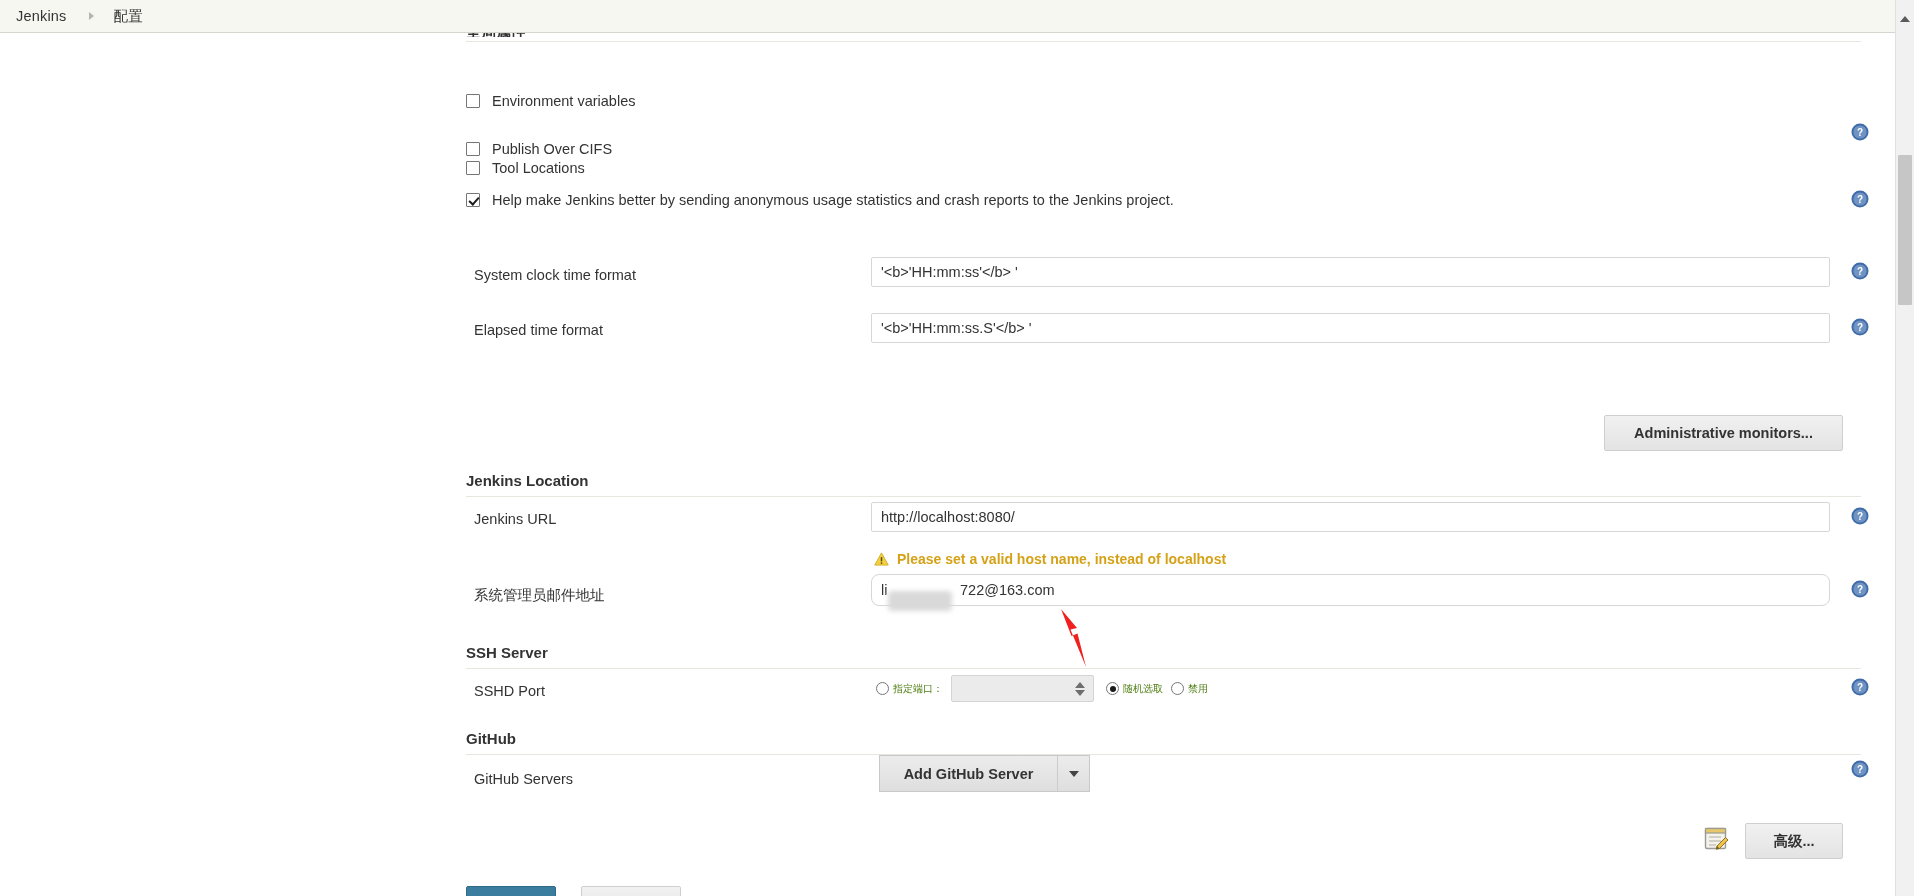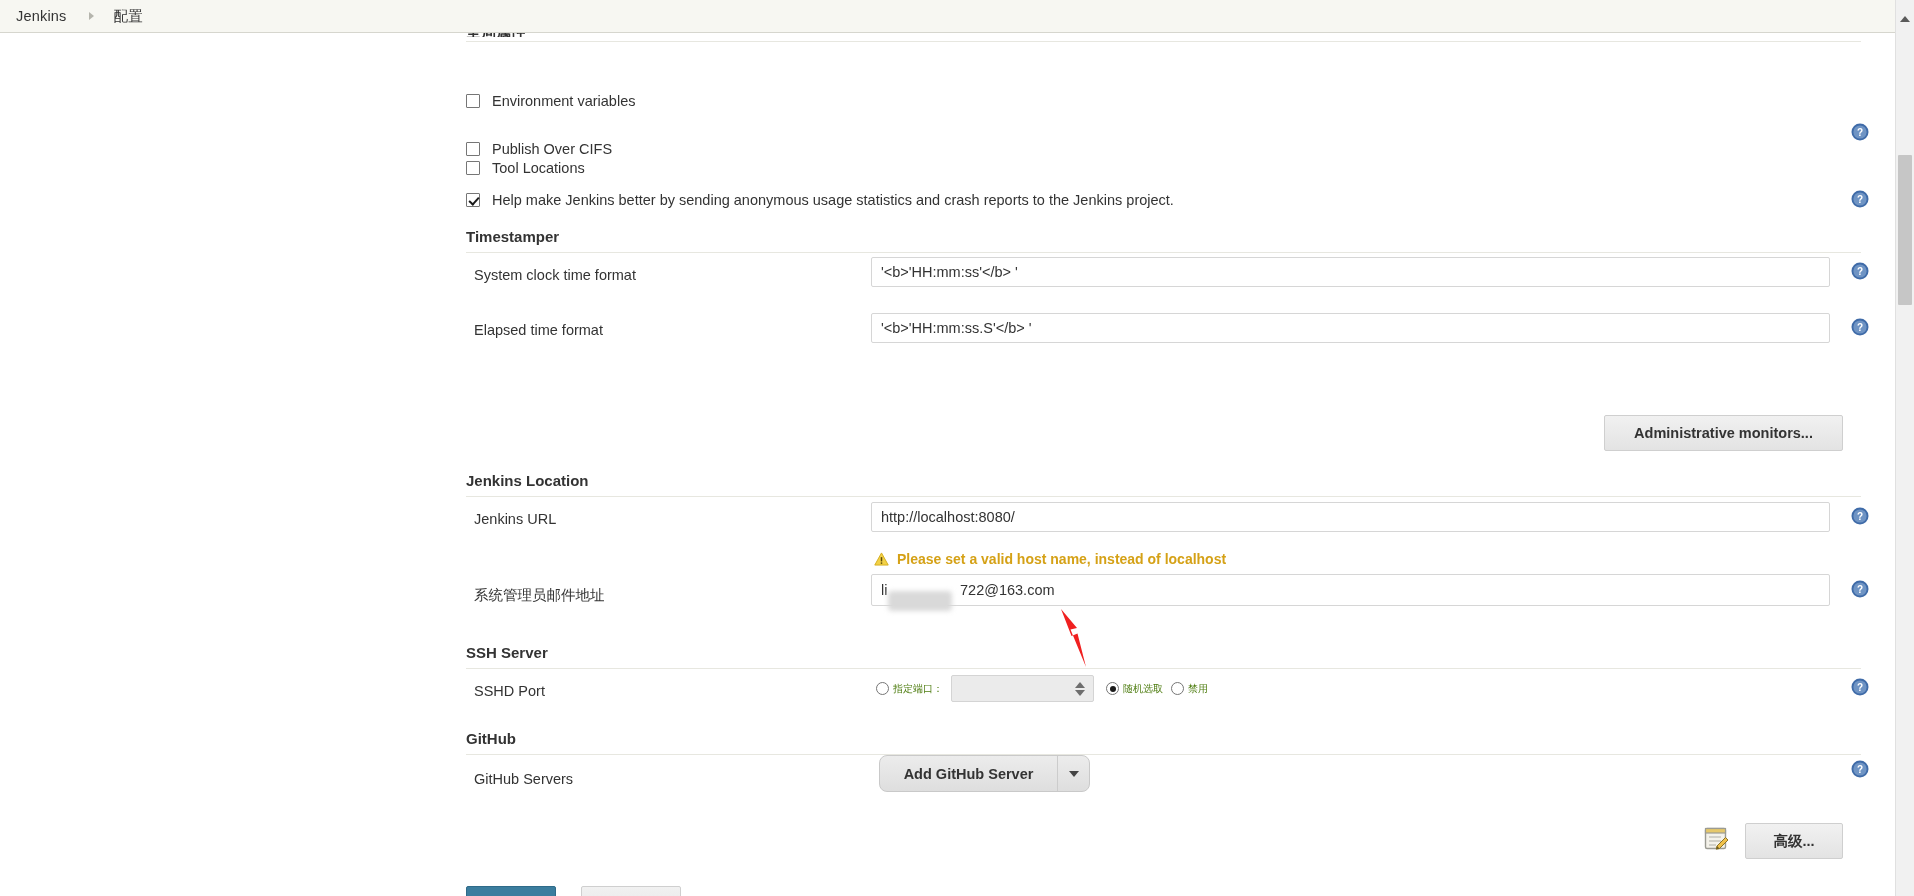--- a/index.html
+++ b/index.html
@@ -186,21 +186,21 @@
     cursor: pointer;
     text-align: center;
     white-space: nowrap;
   }
 
   .btn-split {
     position: absolute;
     box-sizing: border-box;
     background: linear-gradient(#ececec, #dedede);
     border: 1px solid #c9c9c9;
-    border-radius: 8px;
+    border-radius: 0;
     display: flex;
     align-items: center;
     cursor: pointer;
   }
   .btn-split .label {
     flex: 1;
     text-align: center;
     font-size: 14.5px;
     font-weight: bold;
     color: #333333;
@@ -401,24 +401,20 @@
       <circle cx="9" cy="9" r="6.6" fill="#6f94c4"></circle>
       <text x="9" y="13" font-size="10" font-weight="bold" fill="#ffffff" text-anchor="middle" font-family="Liberation Sans, sans-serif">?</text>
     </svg>
 
     <svg class="help-icon" style="left:1851px; top:157px;" viewBox="0 0 18 18">
       <circle cx="9" cy="9" r="8.5" fill="#3f6ba8"></circle>
       <circle cx="9" cy="9" r="6.6" fill="#6f94c4"></circle>
       <text x="9" y="13" font-size="10" font-weight="bold" fill="#ffffff" text-anchor="middle" font-family="Liberation Sans, sans-serif">?</text>
     </svg>
 
-    <div class="section" style="top:195px;">
-      <div class="section-title">Timestamper</div>
-      <div class="section-rule"></div>
-    </div>
 
     <div class="form-row" style="top:234px;">
       <span class="form-label">System clock time format</span>
       <input class="text-input" style="top: -10px;" type="text" value="'&lt;b&gt;'HH:mm:ss'&lt;/b&gt; '">
       <svg class="help-icon" style="left:1385px; top:-5px;" viewBox="0 0 18 18">
         <circle cx="9" cy="9" r="8.5" fill="#3f6ba8"></circle>
         <circle cx="9" cy="9" r="6.6" fill="#6f94c4"></circle>
         <text x="9" y="13" font-size="10" font-weight="bold" fill="#ffffff" text-anchor="middle" font-family="Liberation Sans, sans-serif">?</text>
       </svg>
     </div>
@@ -455,21 +451,21 @@
       <svg class="warn-icon" viewBox="0 0 16 15">
         <path d="M8 1 L15.2 14 L0.8 14 Z" fill="#f2d147" stroke="#d4ac1a" stroke-width="1"></path>
         <rect x="7.2" y="5.5" width="1.6" height="4.6" fill="#5c4a08"></rect>
         <rect x="7.2" y="11.1" width="1.6" height="1.6" fill="#5c4a08"></rect>
       </svg>
       <span>Please set a valid host name, instead of localhost</span>
     </div>
 
     <div class="form-row" style="top:553px;">
       <span class="form-label">系统管理员邮件地址</span>
-      <div style="position:absolute; left:405px; top:-12px; width:959px; height:32px; box-sizing:border-box; border:1px solid #d6d6d6; background:#ffffff; border-radius:2px;">
+      <div style="position:absolute; left:405px; top:-12px; width:959px; height:32px; box-sizing:border-box; border:1px solid #d6d6d6; background:#ffffff; border-radius:8px;">
         <span style="position:absolute; left:9px; top:7px; font-size:14.5px; color:#333;">li</span>
         <span style="position:absolute; left:88px; top:7px; font-size:14.5px; color:#333;">722@163.com</span>
       </div>
       <svg class="help-icon" style="left:1385px; top:-6px;" viewBox="0 0 18 18">
         <circle cx="9" cy="9" r="8.5" fill="#3f6ba8"></circle>
         <circle cx="9" cy="9" r="6.6" fill="#6f94c4"></circle>
         <text x="9" y="13" font-size="10" font-weight="bold" fill="#ffffff" text-anchor="middle" font-family="Liberation Sans, sans-serif">?</text>
       </svg>
     </div>
 

